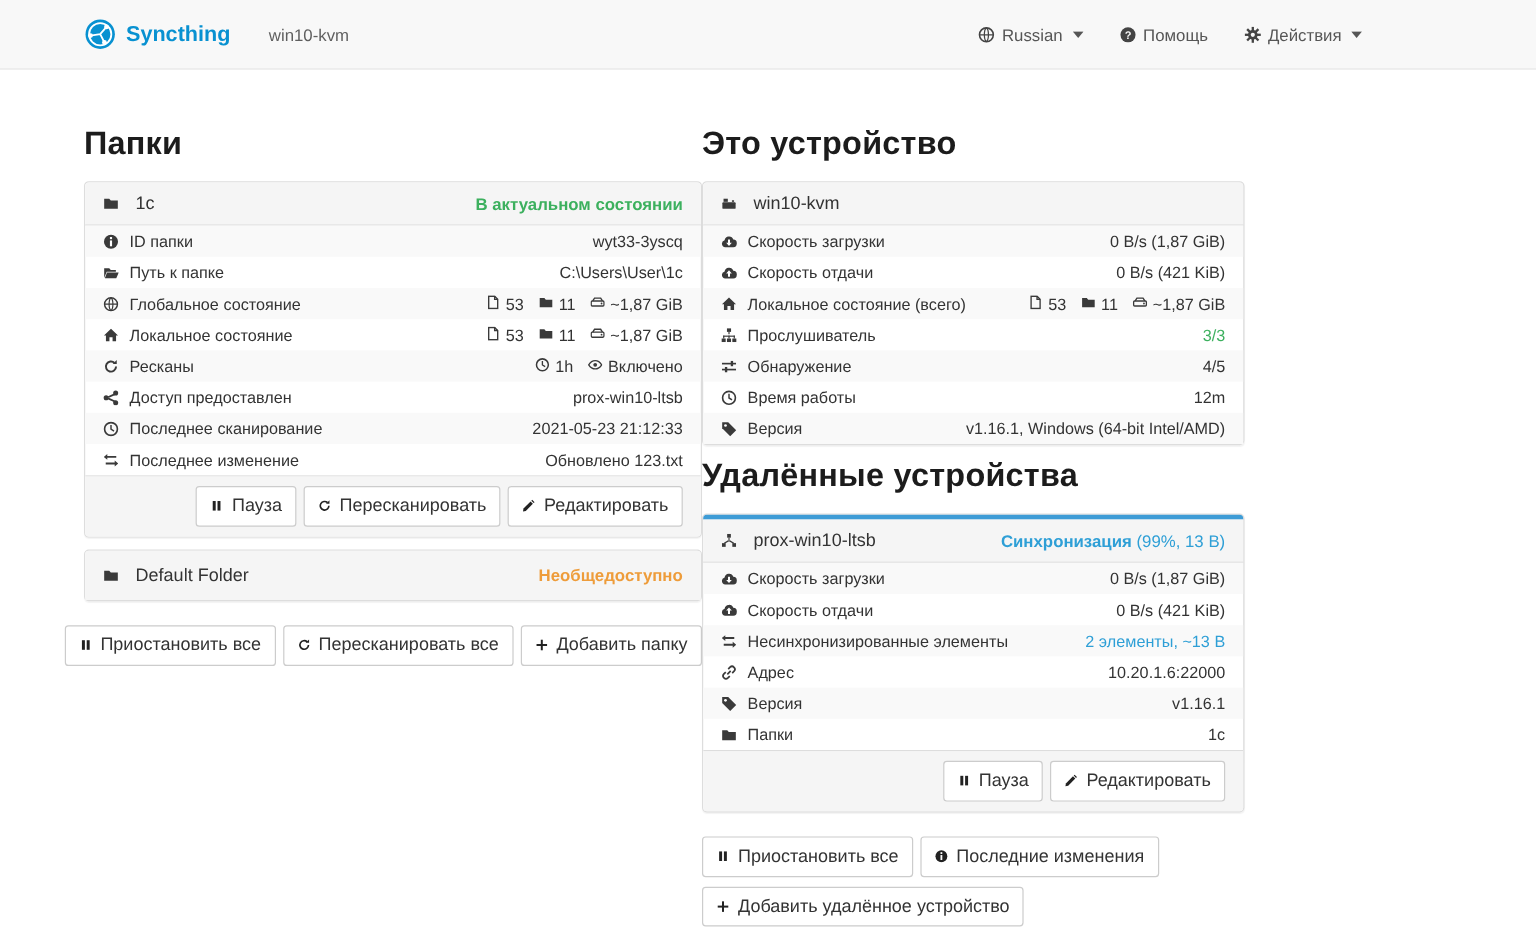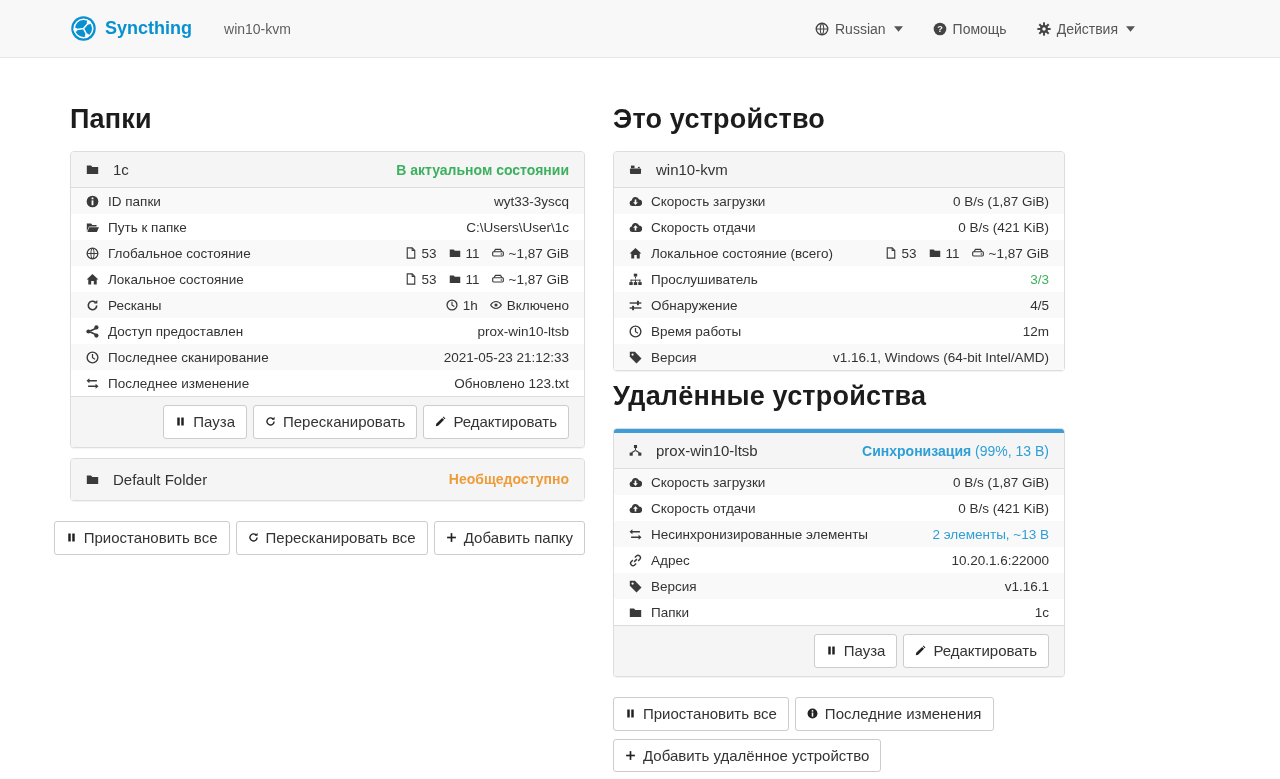--- a/index.html
+++ b/index.html
@@ -18,40 +18,40 @@
   .nav-left{display:flex;align-items:center;gap:32px}
   .brand{display:flex;align-items:center;gap:8px;cursor:pointer}
   .brand .logo{width:27px;height:27px}
   .brand-name{color:var(--brand);font-weight:bold;font-size:18px}
   .nav-device{color:#5f5f5f;font-size:14px}
   .nav-right{display:flex;align-items:center;gap:30px}
   .nav-item{display:inline-flex;align-items:center;gap:6px;color:#565656;font-size:14px;cursor:pointer;text-decoration:none}
   .nav-item .icn{width:14px;height:14px;color:#444}
   .caret{display:inline-flex;width:9px;height:6px;color:#565656;margin-left:2px}
   
-  .content{display:flex;gap:28px;padding:46px 8px 0 70px}
+  .content{display:flex;padding:46px 8px 0 70px}
   .col-left{width:515px;flex:none}
   .col-right{width:452px;flex:none}
   h2.section-title{font-size:27px;font-weight:600;color:#1c1c1c;letter-spacing:.2px;margin:0 0 16px}
   .section-gap{margin-top:28px}
   
   .panel{border:1px solid var(--border);border-radius:4px;background:#fff;box-shadow:0 1px 1px rgba(0,0,0,.05);margin-bottom:10px}
   .panel-heading{background:var(--headbg);padding:9px 15px;display:flex;align-items:center;justify-content:space-between;border-radius:3px 3px 0 0;cursor:pointer}
   .panel-heading.tall{padding:12px 15px}
   .head-left{display:flex;align-items:center;gap:14px}
   .head-name{font-size:15px;color:#333}
   .head-status{font-size:14px;font-weight:bold}
   .st-green{color:var(--green)} .st-orange{color:var(--orange)} .st-blue{color:var(--blue)}
   .st-rest{font-weight:normal}
   .panel-body{border-top:1px solid var(--border)}
   .detail-row{display:flex;align-items:center;justify-content:space-between;padding:5px 15px;font-size:13.5px;min-height:26px}
   .detail-row:nth-child(odd){background:var(--stripe)}
   .cell-label{display:flex;align-items:center;gap:9px}
   .cell-value{display:flex;align-items:center;gap:12px}
-  .seg{display:inline-flex;align-items:center;gap:5px;white-space:nowrap}
+  .seg{display:inline-flex;gap:5px;white-space:nowrap}
   .seg.green{color:var(--green)} .seg.blue{color:var(--blue)}
   .panel-footer{background:var(--headbg);border-top:1px solid var(--border);padding:8px 15px;display:flex;justify-content:flex-end;gap:6px;border-radius:0 0 3px 3px}
   .sync-strip{height:4px;background:#3e9cd6;border-radius:3px 3px 0 0}
   .panel.syncing .panel-heading{border-radius:0}
   
   .btn{display:inline-flex;align-items:center;gap:7px;padding:5px 11px;font-size:15px;font-family:inherit;color:#333;background:#fff;border:1px solid #ccc;border-radius:3px;cursor:pointer;line-height:1.45;white-space:nowrap}
   .btn .icn{width:11px;height:11px;color:#222}
   .btn-row{display:flex;gap:6px;margin-top:20px}
   .btn-row.right{justify-content:flex-end}
   .btn-row.wrap{flex-wrap:wrap;justify-content:flex-start;row-gap:8px}

